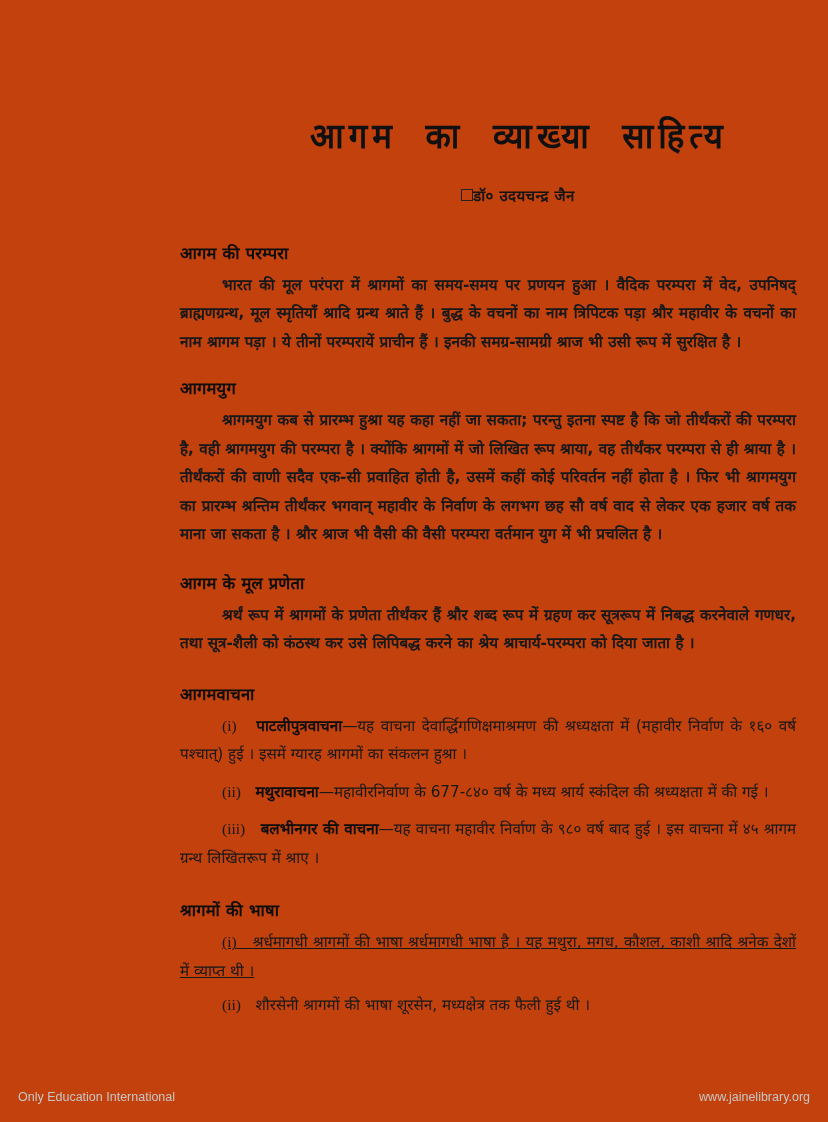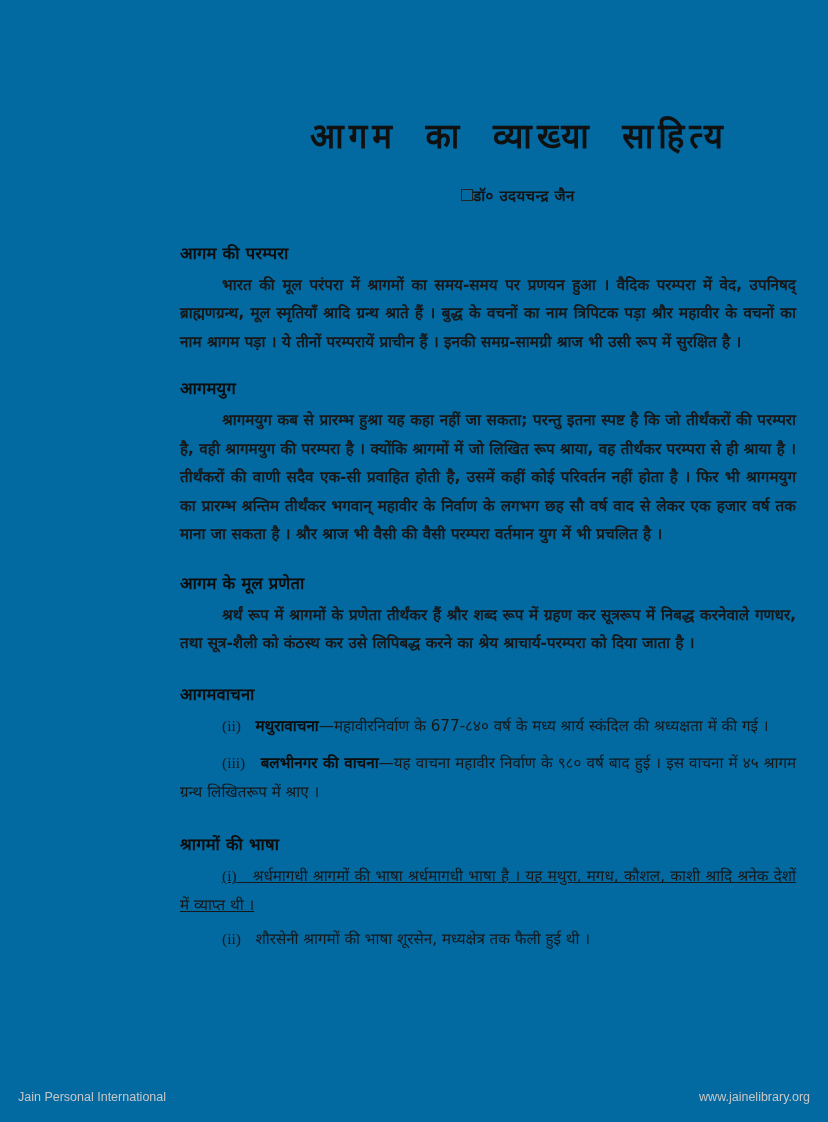--- a/index.html
+++ b/index.html
@@ -15,21 +15,21 @@
     overflow: hidden;
     font-family: "Liberation Serif", "DejaVu Serif", serif;
     color: #141414;
   }
 
   .page {
     position: absolute;
     top: 0; left: 0;
     width: 828px;
     height: 1122px;
-    background: #0369a1;
+    background: #c2410c;
   }
 
   .content {
     position: absolute;
     left: 180px;
     top: 0;
     width: 616px;
   }
 
   
@@ -168,20 +168,24 @@
     </div>
 
     <div class="section" id="sec-pranetaa">
       <h2 class="section-heading">आगम के मूल प्रणेता</h2>
       <p class="para indent">श्रर्थं रूप में श्रागमों के प्रणेता तीर्थंकर हैं श्रौर शब्द रूप में ग्रहण कर  सूत्ररूप  में निबद्ध करनेवाले  गणधर,  तथा  सूत्र-शैली  को  कंठस्थ  कर  उसे लिपिबद्ध करने का श्रेय श्राचार्य-परम्परा को दिया जाता है ।</p>
     </div>
 
     <div class="section" id="sec-vachana">
       <h2 class="section-heading">आगमवाचना</h2>
 
+      <p class="list-item">
+        <span class="marker">(i)</span>
+        <span>&nbsp;&nbsp;</span><span class="term">पाटलीपुत्रवाचना</span><span>—यह वाचना  देवार्द्धिगणिक्षमाश्रमण  की श्रध्यक्षता में (महावीर निर्वाण के १६० वर्ष पश्चात्) हुई । इसमें ग्यारह श्रागमों का संकलन हुश्रा ।</span>
+      </p>
 
       <p class="list-item">
         <span class="marker">(ii)</span>
         <span>&nbsp;&nbsp;</span><span class="term">मथुरावाचना</span><span>—महावीरनिर्वाण के 677-८४० वर्ष के  मध्य  श्रार्य  स्कंदिल की श्रध्यक्षता में की गई ।</span>
       </p>
 
       <p class="list-item">
         <span class="marker">(iii)</span>
         <span>&nbsp;&nbsp;</span><span class="term">बलभीनगर की वाचना</span><span>—यह वाचना  महावीर  निर्वाण के ९८० वर्ष बाद  हुई । इस वाचना में ४५ श्रागम ग्रन्थ लिखितरूप में श्राए ।</span>
       </p>
@@ -197,18 +201,18 @@
 
       <p class="list-item">
         <span class="marker">(ii)</span>
         <span>&nbsp;&nbsp;</span><span>शौरसेनी श्रागमों की भाषा शूरसेन, मध्यक्षेत्र तक फैली हुई थी ।</span>
       </p>
     </div>
 
   </div>
 
   <div class="footer">
-    <span class="footer-left">Jain Personal International</span>
+    <span class="footer-left">Only Education International</span>
     <span class="footer-center">For Private &amp; Personal Use Only</span>
     <span class="footer-right">www.jainelibrary.org</span>
   </div>
 
 </div>
 
 </body></html>

